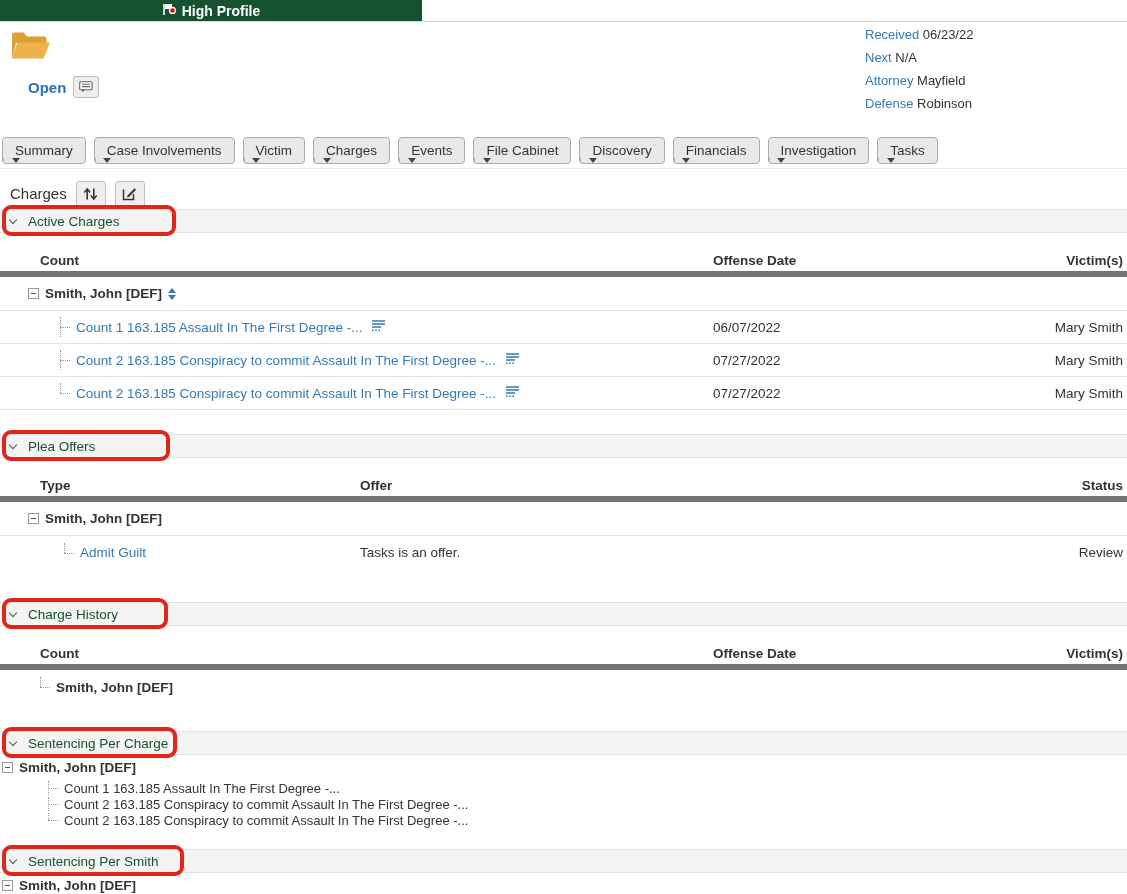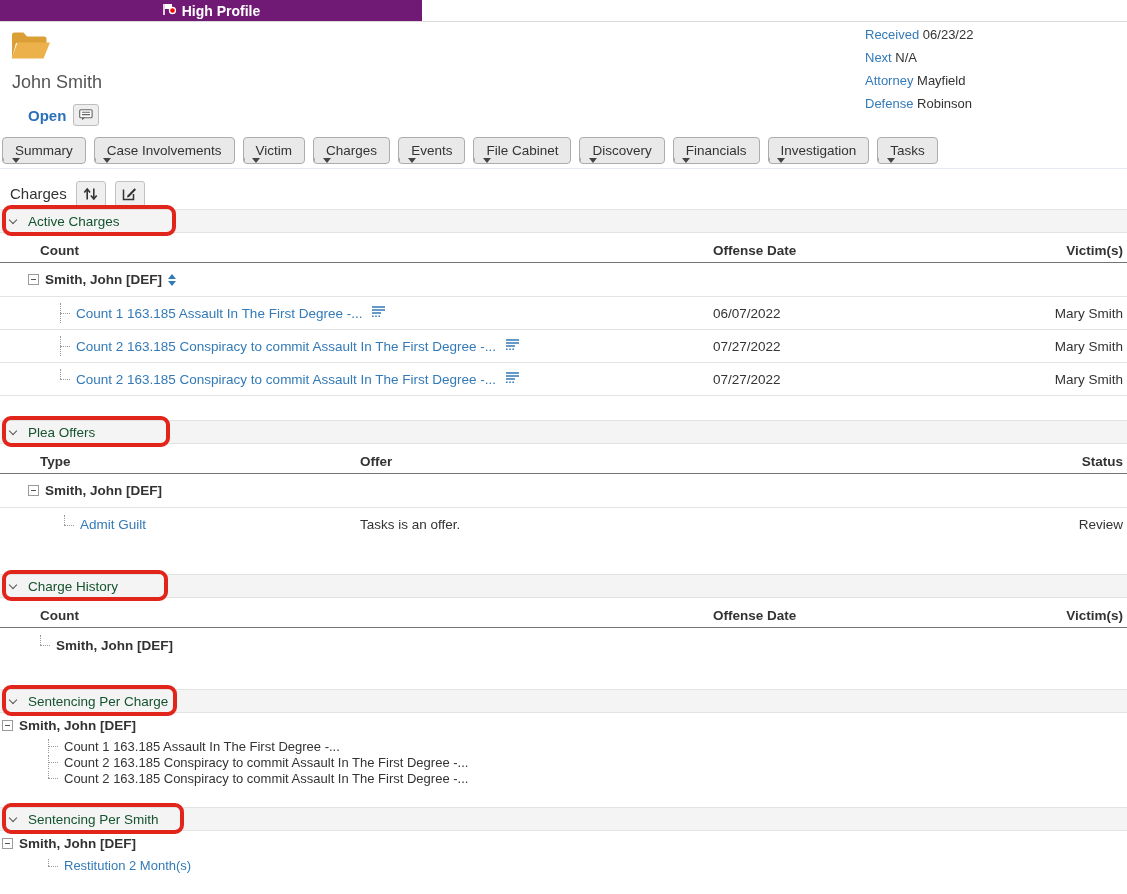--- a/index.html
+++ b/index.html
@@ -1,20 +1,20 @@
 <!DOCTYPE html>
 <html><head>
 <meta charset="utf-8">
 <style>
   * { box-sizing: border-box; margin: 0; padding: 0; }
   html,body { width:1127px; height:894px; overflow:hidden; background:#fff;
     font-family:"Liberation Sans", sans-serif; color:#333; }
 
   
-  .banner { width:422px; height:21px; background:#701a75; color:#fff;
+  .banner { width:422px; height:21px; background:#14532d; color:#fff;
     display:flex; align-items:center; justify-content:center; gap:6px;
     font-size:14px; font-weight:bold; }
   .top-divider { border-bottom:1px solid #d9d9d9; }
 
   
   .header { position:relative; padding:8px 0 0 10px; height:112px; }
   .title-row { display:flex; align-items:center; gap:10px; }
   .case-title { font-size:26px; font-weight:normal; color:#4a4a4a; }
   .defendant { font-size:18px; color:#555; margin:7px 0 0 2px; }
   .open-row { display:flex; align-items:center; gap:7px; margin:11px 0 0 18px; }
@@ -49,23 +49,23 @@
     display:flex; align-items:center; padding-left:10px; cursor:pointer; }
   .chev { width:6px; height:6px; border-right:1.5px solid #555; border-bottom:1.5px solid #555;
     transform:rotate(45deg); margin:-3px 0 0 0; }
   .section-label { font-size:13.5px; color:#14532d; margin-left:12px; }
   .hl { position:absolute; top:-5px; height:31px; left:2px;
     border:4px solid #e1251b; border-radius:9px; pointer-events:none; }
   .hl-ac { width:174px; } .hl-po { width:168px; } .hl-ch { width:166px; }
   .hl-spc { width:175px; } .hl-spp { width:182px; }
 
   
-  .thead { position:relative; height:24px; margin-top:6px;
-    border-bottom:1px solid #737373; font-weight:bold; font-size:13.5px;
-    display:flex; align-items:center; }
+  .thead { position:relative; height:24px; margin-top:20px;
+    border-bottom:6px solid #737373; font-weight:bold; font-size:13.5px;
+    display:flex; align-items:flex-start; }
   .h-first { margin-left:40px; }
   .col-date { position:absolute; left:713px; }
   .col-victim { position:absolute; right:4px; }
   .col-offer { position:absolute; left:360px; }
   .col-status { position:absolute; right:4px; }
 
   .grow { position:relative; height:34px; border-bottom:1px solid #e3e3e3;
     display:flex; align-items:center; padding-left:28px; font-weight:bold; font-size:13.5px; }
   .trow { position:relative; height:33px; border-bottom:1px solid #e3e3e3;
     display:flex; align-items:center; font-size:13.5px; }
@@ -119,21 +119,20 @@
 
 <div class="header">
   <div class="title-row">
     <span>
       <svg width="40" height="31" viewBox="0 0 40 31">
         <path d="M2 28 V5 q0-2.5 2.5-2.5 h9 l3.5 4 h17 q2.5 0 2.5 2.5 v4 H6 Z" fill="#daa035"></path>
         <path d="M1.5 28.5 L7.5 12.5 H40 L33.5 28.5 Z" fill="#ecb14b"></path>
       </svg>
     </span>
   </div>
-  <div class="defendant">John Smith</div>
   <div class="open-row">
     <a class="open-link">Open</a>
     <span class="note-btn">
       <svg width="14" height="12" viewBox="0 0 14 12">
           <rect x="0.7" y="0.7" width="12.4" height="8" rx="1" fill="#fdfdfd" stroke="#666" stroke-width="1.1"></rect>
           <path d="M3 3.2 H11 M3 5.6 H11" stroke="#666" stroke-width="1.1"></path>
           <path d="M3 8.7 V11.3 L6 8.7 Z" fill="#666"></path>
         </svg>
     </span>
   </div>

